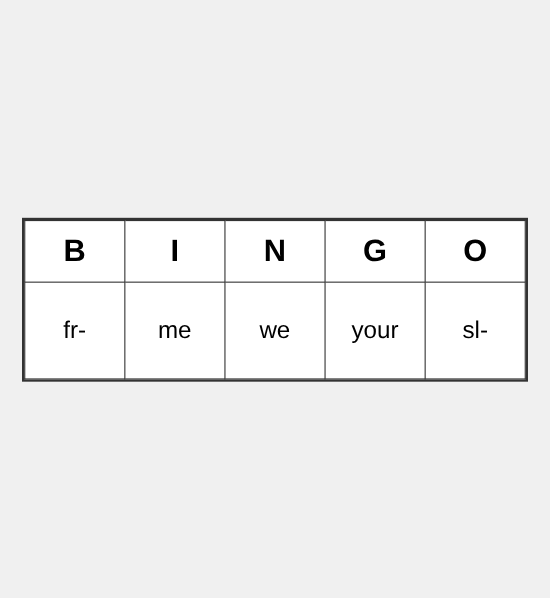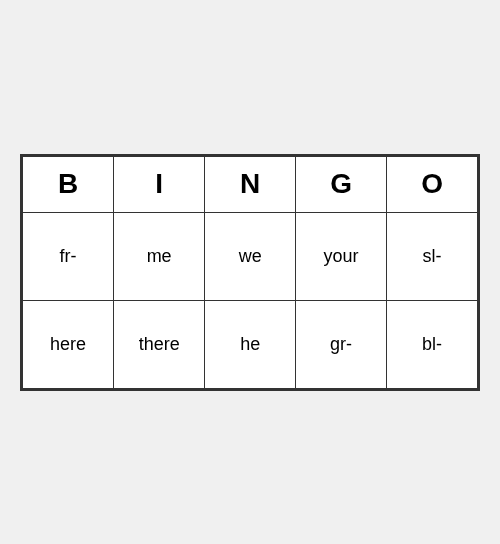--- a/index.html
+++ b/index.html
@@ -40,21 +40,21 @@
     }
 
     .bingo-table thead th {
       font-size: 28px;
       font-weight: bold;
       height: 56px;
       border: 1px solid #333;
     }
 
     .bingo-table tbody td {
-      font-size: 18px;
+      font-size: 22px;
     }
   </style>
 </head>
 <body>
 
 <div class="bingo-card">
   <table class="bingo-table">
     <thead>
       <tr>
         <th>B</th>
@@ -65,22 +65,15 @@
       </tr>
     </thead>
     <tbody id="bingo-body">
     <tr>
           <td>fr-</td>
           <td>me</td>
           <td>we</td>
           <td>your</td>
           <td>sl-</td>
         </tr>
-        <tr>
-          <td>here</td>
-          <td>there</td>
-          <td>he</td>
-          <td>gr-</td>
-          <td>bl-</td>
-        </tr>
       </tbody>
   </table>
 </div>
 
 </body></html>

